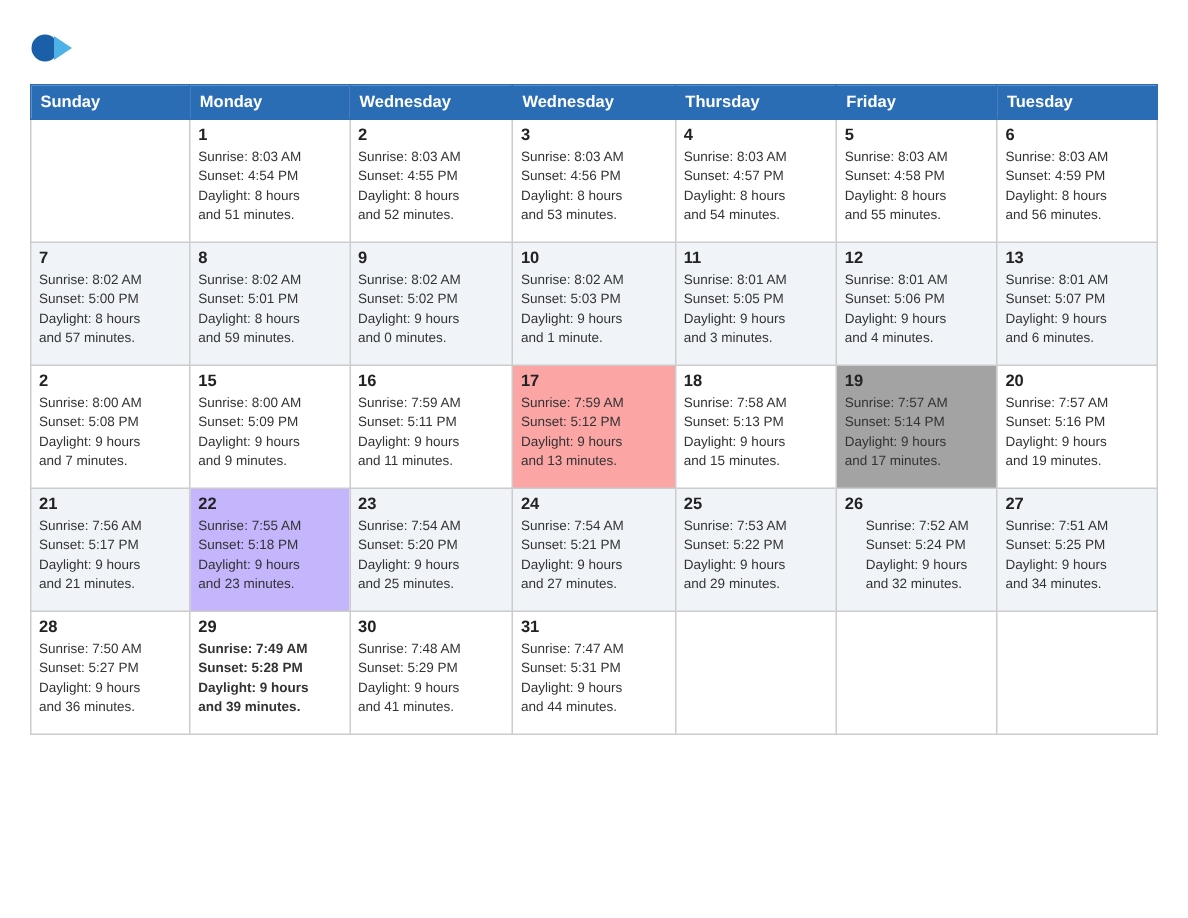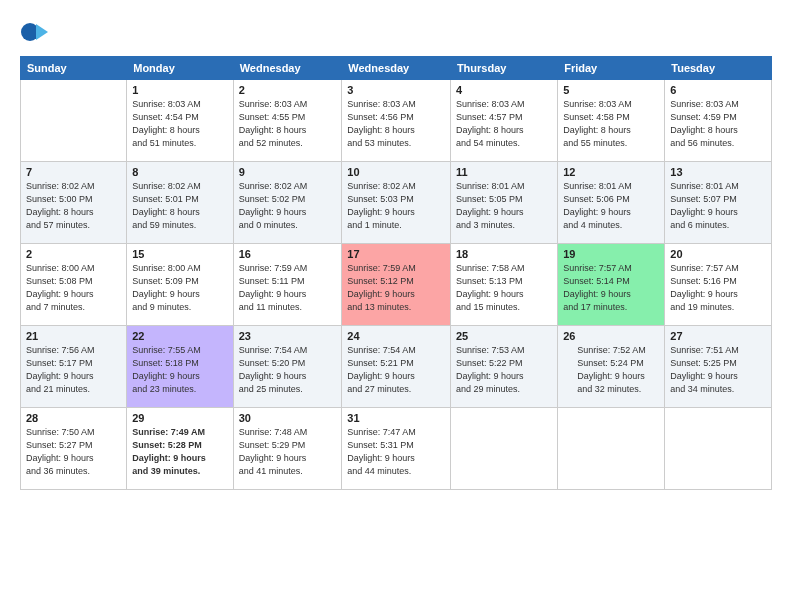--- a/index.html
+++ b/index.html
@@ -254,21 +254,21 @@
 Daylight: 9 hours
 and 13 minutes.</div>
           </td>
           <td style="background-color: rgb(255, 255, 255);">
             <span class="day-number">18</span>
             <div class="day-info" style="white-space: pre-line;">Sunrise: 7:58 AM
 Sunset: 5:13 PM
 Daylight: 9 hours
 and 15 minutes.</div>
           </td>
-          <td style="background-color: #86efac;">
+          <td style="background-color: #a3a3a3;">
             <span class="day-number">19</span>
             <div class="day-info" style="white-space: pre-line;">Sunrise: 7:57 AM
 Sunset: 5:14 PM
 Daylight: 9 hours
 and 17 minutes.</div>
           </td>
           <td style="background-color: rgb(255, 255, 255);">
             <span class="day-number">20</span>
             <div class="day-info" style="white-space: pre-line;">Sunrise: 7:57 AM
 Sunset: 5:16 PM

